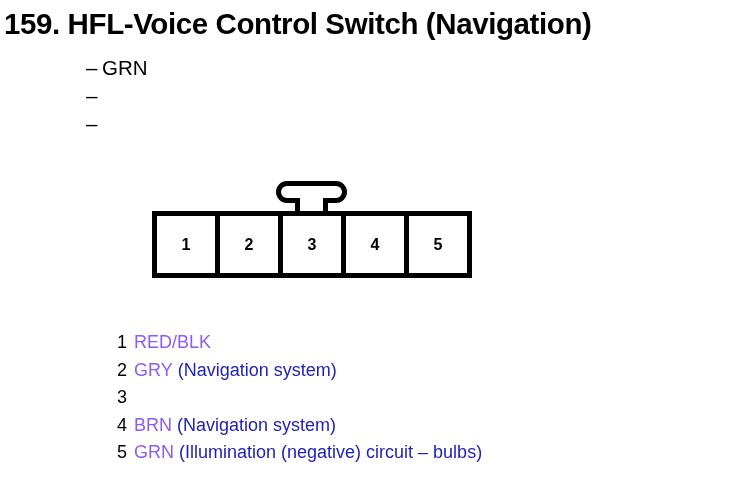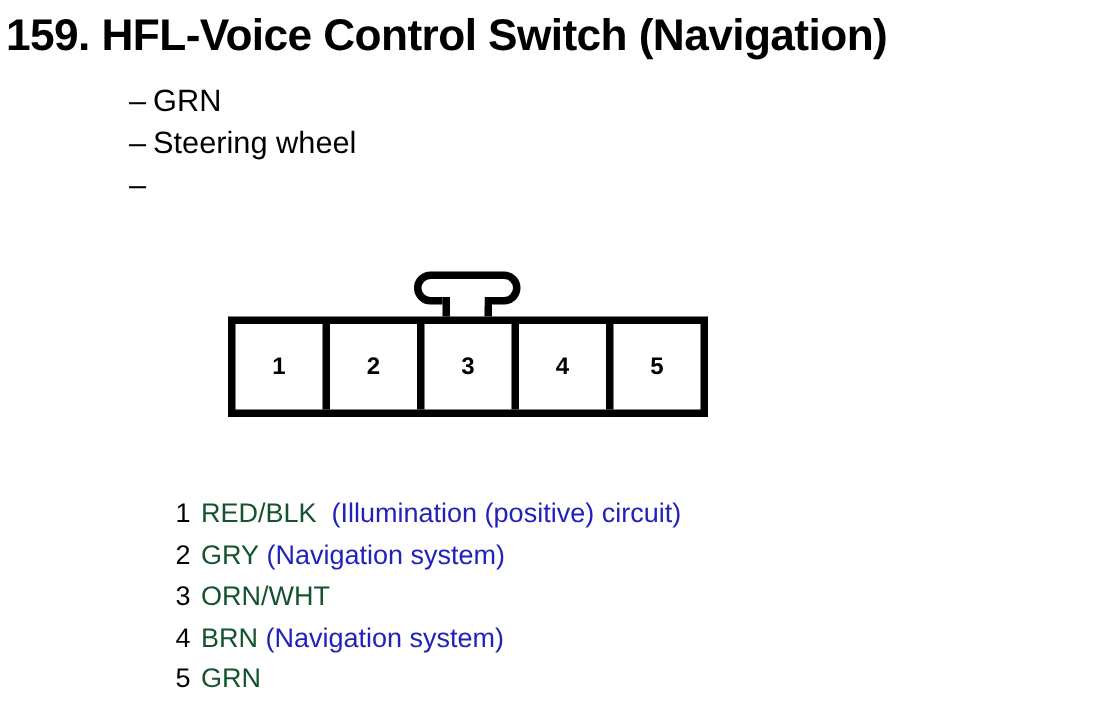--- a/index.html
+++ b/index.html
@@ -139,21 +139,21 @@
     align-items: baseline;
     font-size: 18px;
     line-height: 27.5px;
     white-space: nowrap;
   }
   .legend-num {
     flex: 0 0 17px;
     width: 17px;
   }
   .legend-wire {
-    color: #14532d;
+    color: #8b5cf6;
   }
   .legend-desc {
     color: #2222bb;
     margin-left: 5px;
   }
   .legend-row.wide-gap .legend-desc {
     margin-left: 10px;
   }
 </style>
 </head>
@@ -163,21 +163,20 @@
 
 <div id="spec-list">
 
   <div class="spec-item">
     <span class="spec-dash">–</span>
     <span class="spec-text">GRN</span>
   </div>
 
   <div class="spec-item">
     <span class="spec-dash">–</span>
-    <span class="spec-text">Steering wheel</span>
   </div>
 
   <div class="spec-item">
     <span class="spec-dash">–</span>
   </div>
 
 </div>
 
 <div id="connector-diagram">
 
@@ -193,38 +192,37 @@
     <div class="pin-cell">5</div>
   </div>
 
 </div>
 
 <div id="pin-legend">
 
   <div class="legend-row wide-gap">
     <span class="legend-num">1</span>
     <span class="legend-wire">RED/BLK</span>
-    <span class="legend-desc">(Illumination (positive) circuit)</span>
   </div>
 
   <div class="legend-row">
     <span class="legend-num">2</span>
     <span class="legend-wire">GRY</span>
     <span class="legend-desc">(Navigation system)</span>
   </div>
 
   <div class="legend-row">
     <span class="legend-num">3</span>
-    <span class="legend-wire">ORN/WHT</span>
   </div>
 
   <div class="legend-row">
     <span class="legend-num">4</span>
     <span class="legend-wire">BRN</span>
     <span class="legend-desc">(Navigation system)</span>
   </div>
 
   <div class="legend-row">
     <span class="legend-num">5</span>
     <span class="legend-wire">GRN</span>
+    <span class="legend-desc">(Illumination (negative) circuit – bulbs)</span>
   </div>
 
 </div>
 
 </body></html>

